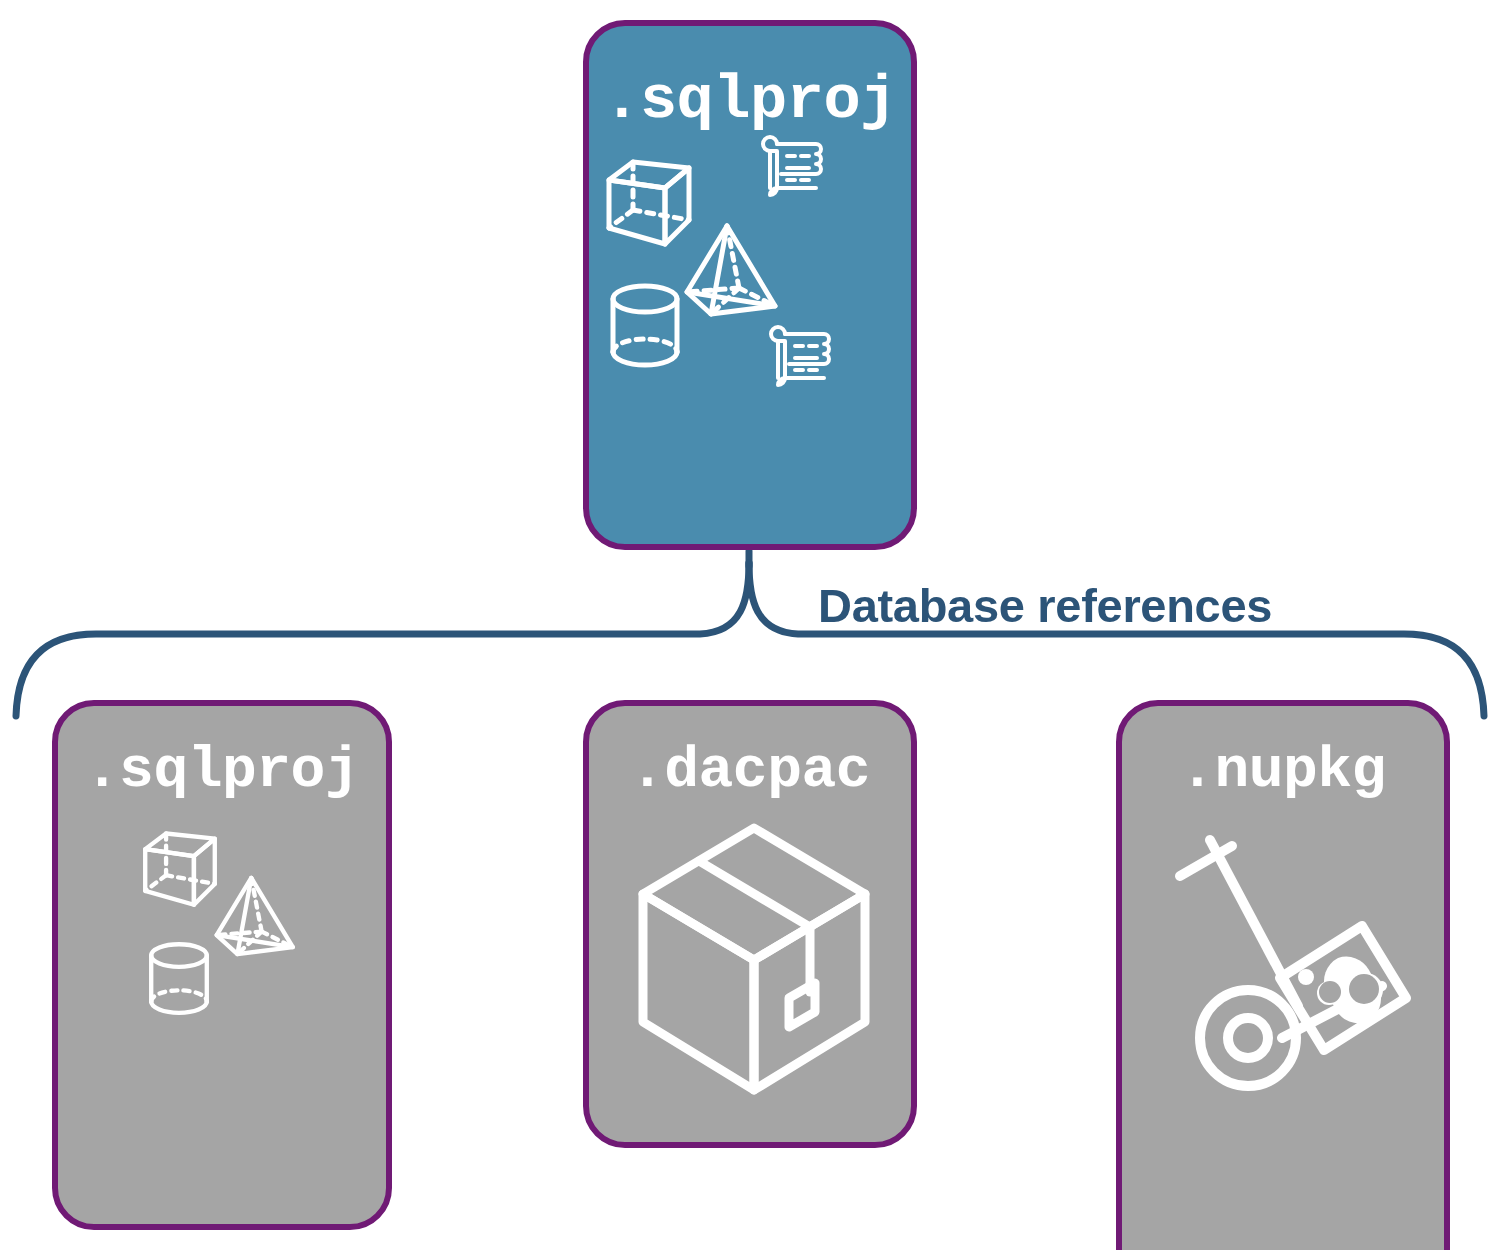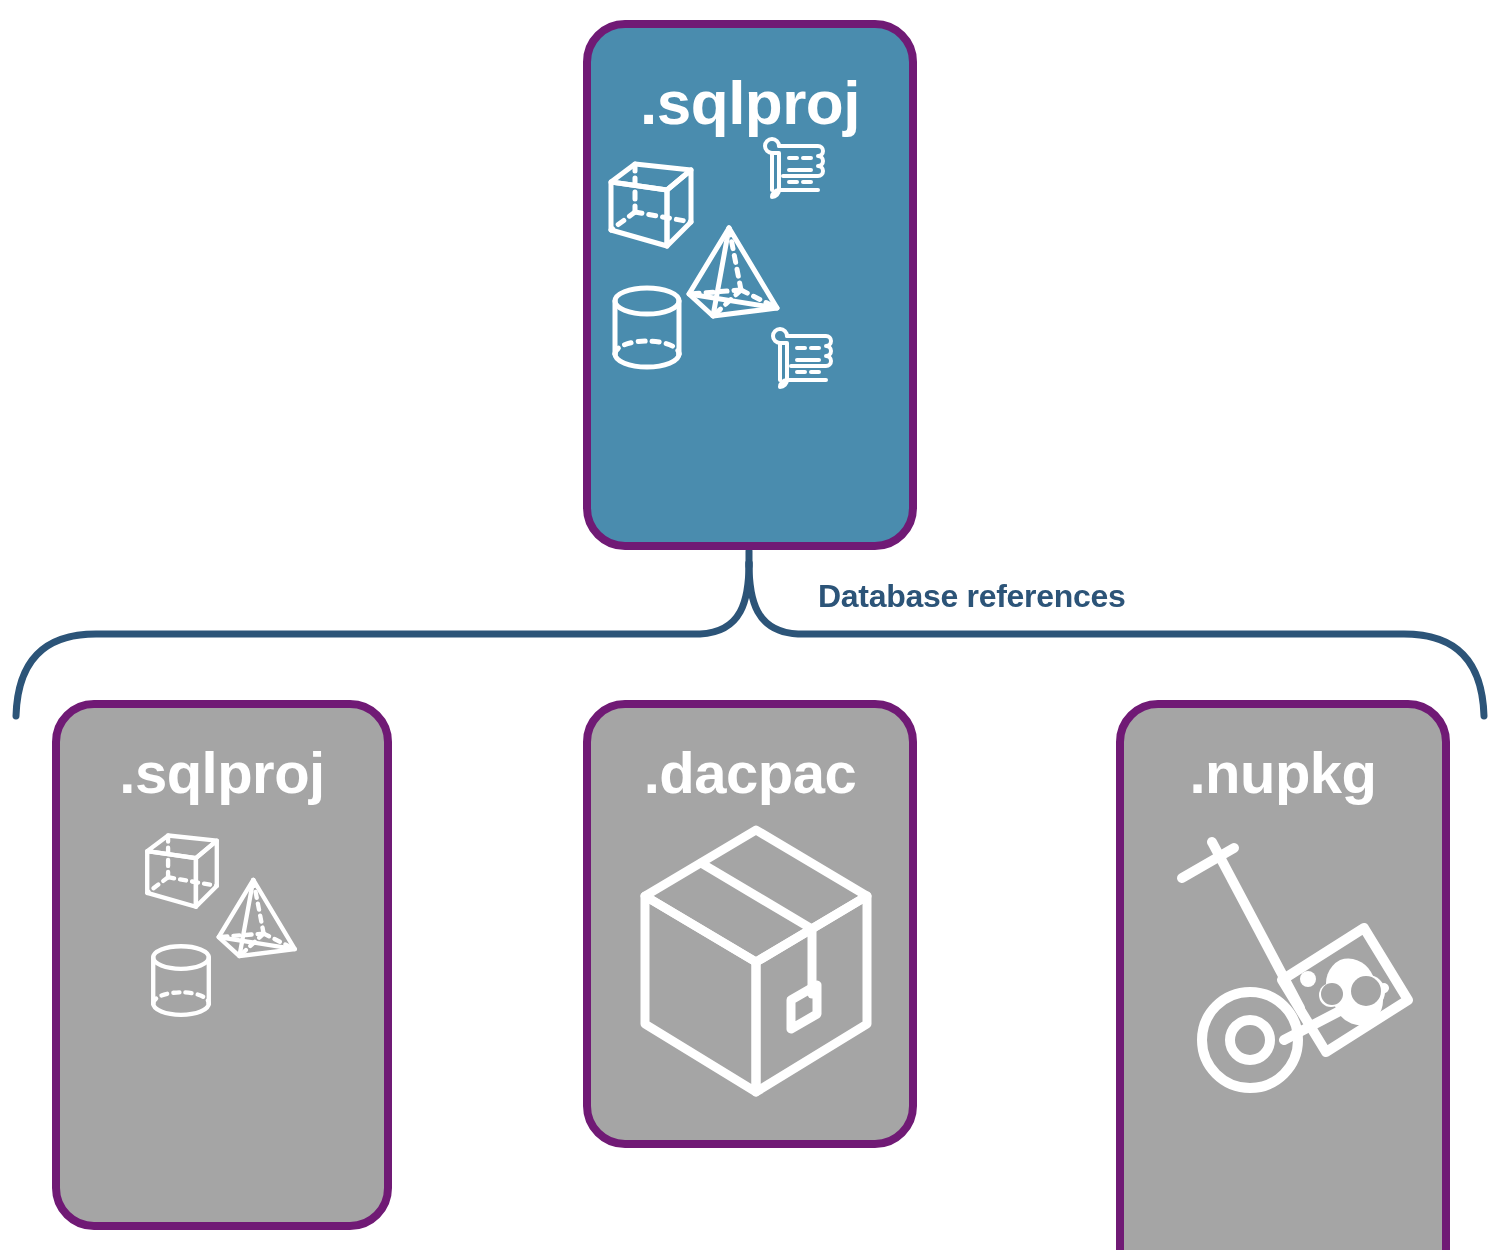--- a/index.html
+++ b/index.html
@@ -24,24 +24,25 @@
     position: absolute;
     top: 0;
     left: 0;
     width: 1500px;
     height: 1250px;
   }
   .node-card {
     position: absolute;
     box-sizing: border-box;
     border-radius: 42px;
-    border: 8px solid #701a75;
+    border: 6px solid #701a75;
     display: flex;
     flex-direction: column;
     align-items: center;
+    font-family: Liberation Mono, monospace;
   }
   .node-card.blue  { background: #4A8CAE; }
   .node-card.gray  { background: #A5A5A5; }
 
   .card-title {
     color: #ffffff;
     font-weight: bold;
     letter-spacing: -0.5px;
     line-height: 1;
     white-space: nowrap;
@@ -53,21 +54,21 @@
     position: relative;
     flex: 1;
     width: 100%;
   }
   .card-art svg { position: absolute; overflow: visible; }
 
   .brace-label {
     position: absolute;
     color: #2C5478;
     font-weight: bold;
-    font-size: 32px;
+    font-size: 47px;
     letter-spacing: -0.3px;
     white-space: nowrap;
   }
 </style>
 </head>
 <body>
 
 <div id="diagram-root">
 
   <svg class="svg-layer" viewBox="0 0 1500 1250" xmlns="http://www.w3.org/2000/svg">

